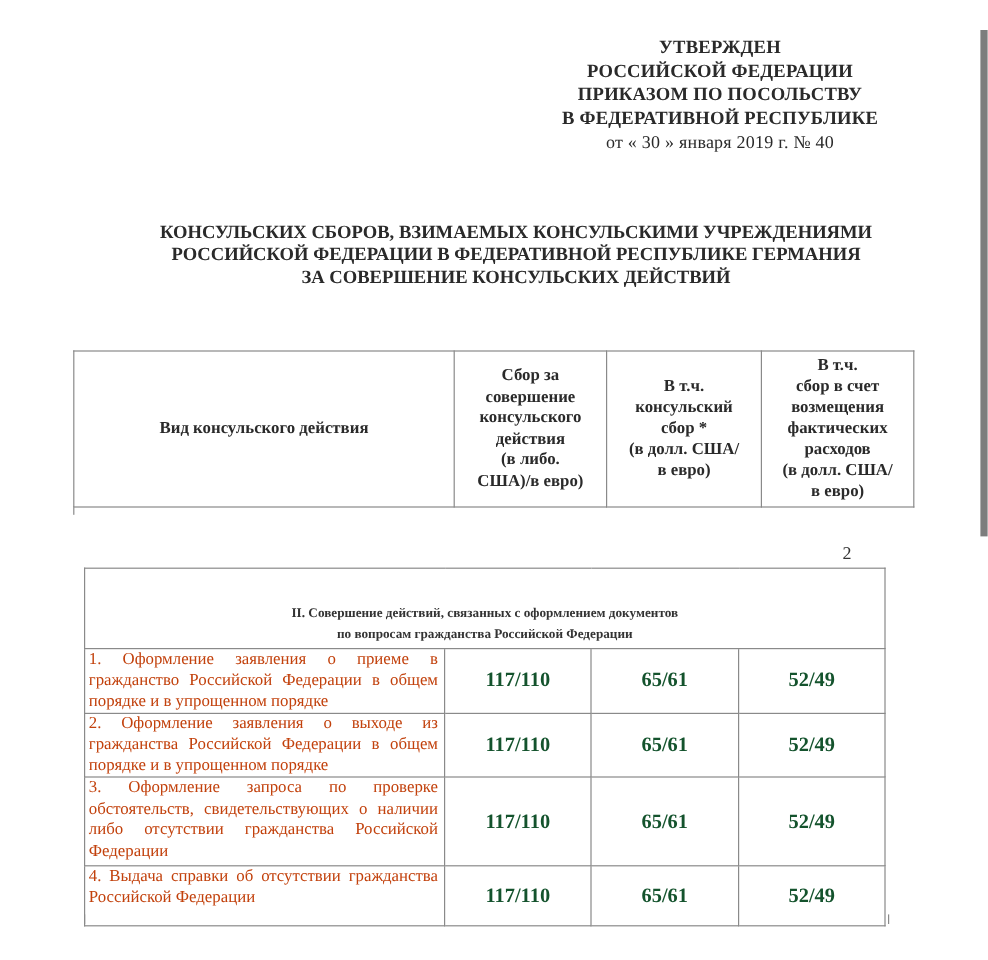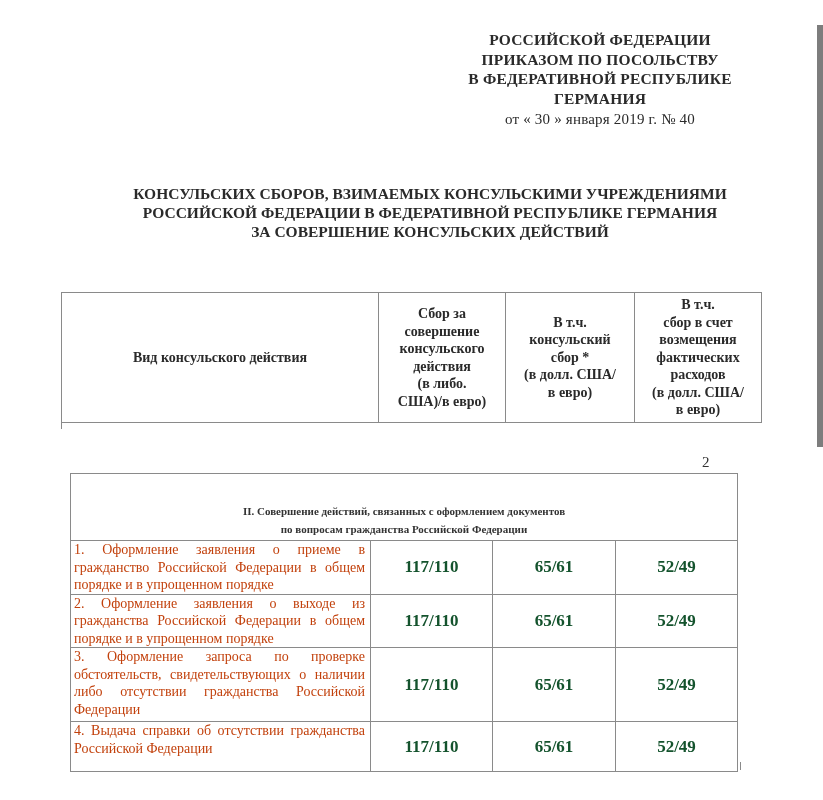--- a/index.html
+++ b/index.html
@@ -43,24 +43,24 @@
   .stub { position: absolute; top: 762px; width: 1px; height: 8px; background: #8a8a8a; }
   .scan-strip { position: absolute; left: 817px; top: 25px; width: 6px; height: 422px; background: #7d7d7d; }
   .t1-stub { position: absolute; left: 61px; top: 423px; width: 1px; height: 6px; background: #8a8a8a; }
 </style>
 </head>
 <body>
 
 <div class="scan-strip"></div>
 
 <div class="approval">
+  <div>УТВЕРЖДЕН</div>
   <div>РОССИЙСКОЙ ФЕДЕРАЦИИ</div>
   <div>ПРИКАЗОМ ПО ПОСОЛЬСТВУ</div>
   <div>В ФЕДЕРАТИВНОЙ РЕСПУБЛИКЕ</div>
-  <div>ГЕРМАНИЯ</div>
   <div class="date">от « 30 » января 2019 г. № 40</div>
 </div>
 
 <div class="title">
   <div>КОНСУЛЬСКИХ СБОРОВ, ВЗИМАЕМЫХ КОНСУЛЬСКИМИ УЧРЕЖДЕНИЯМИ</div>
   <div>РОССИЙСКОЙ ФЕДЕРАЦИИ В ФЕДЕРАТИВНОЙ РЕСПУБЛИКЕ ГЕРМАНИЯ</div>
   <div>ЗА СОВЕРШЕНИЕ КОНСУЛЬСКИХ ДЕЙСТВИЙ</div>
 </div>
 
 <table class="t1">

